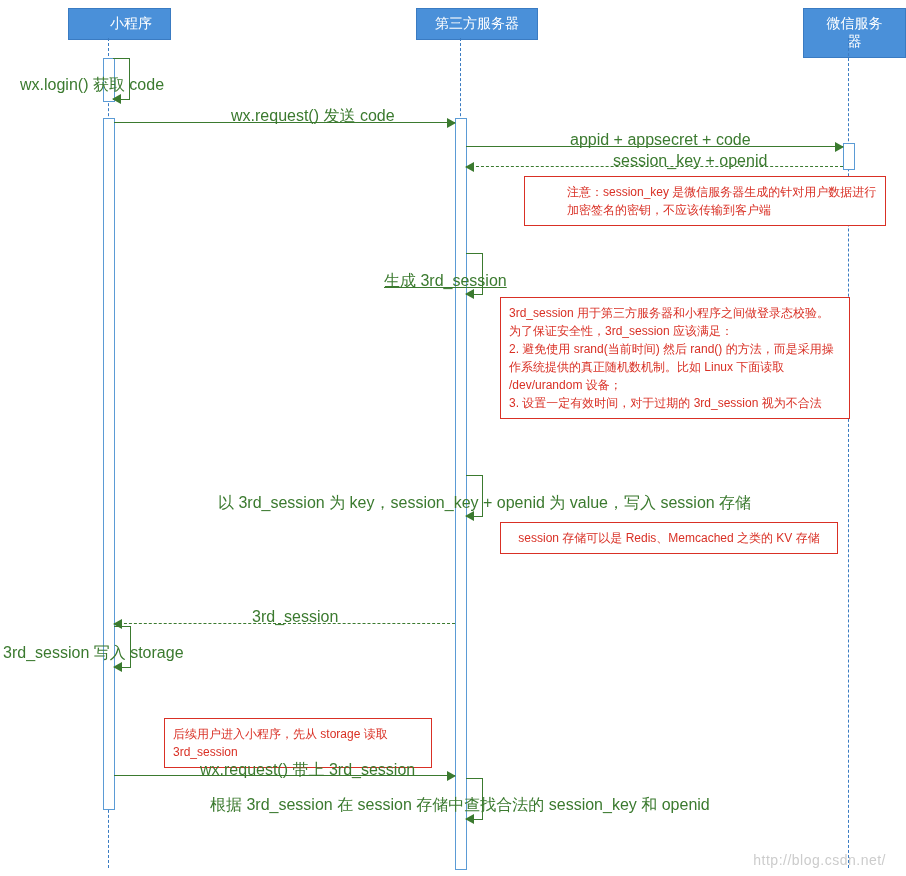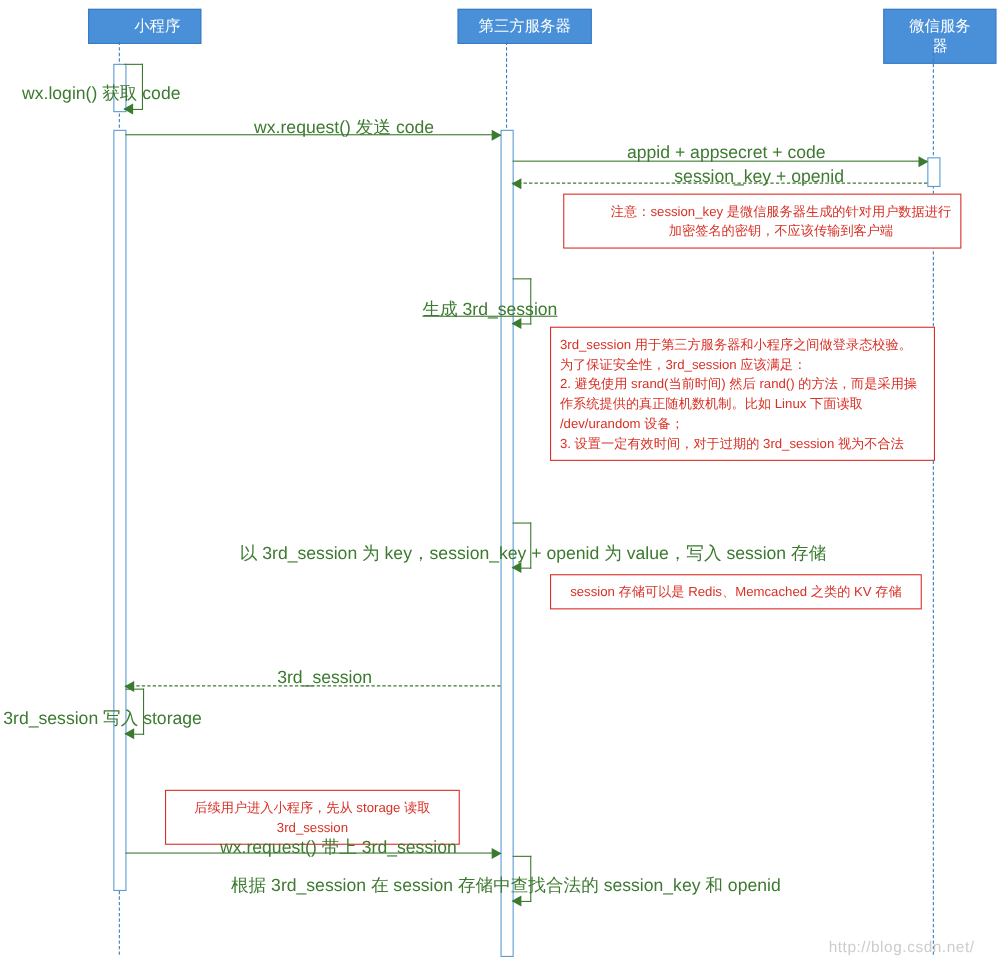--- a/index.html
+++ b/index.html
@@ -95,21 +95,21 @@
     color: #ccc;
     font-size: 14px;
     font-family: Arial, sans-serif;
     letter-spacing: 0.5px;
     margin-left: 12px;
   }
 </style>
 </head>
 <body>
 
-<div class="actor-box" style="left:80px;padding-left:41px;">小程序</div>
+<div class="actor-box" style="left:68px;padding-left:41px;">小程序</div>
 <div class="actor-box" style="left:416px;">第三方服务器</div>
 <div class="actor-box" style="left:803px;">微信服务器</div>
 
 <div class="lifeline" style="left:108px;"></div>
 <div class="lifeline" style="left:460px;"></div>
 <div class="lifeline" style="left:848px;"></div>
 
 <div class="activation" style="left:103px; top:58px; height:42px;"></div>
 <div class="activation" style="left:103px; top:118px; height:690px;"></div>
 <div class="activation" style="left:455px; top:118px; height:750px;"></div>
@@ -128,21 +128,21 @@
 <div class="arrow-line arrow-solid" style="left:466px; top:146px; width:377px;">
   <div class="arrow-head-r"></div>
 </div>
 <div class="msg" style="left:570px; top:131px;">appid + appsecret + code</div>
 
 <div class="arrow-line arrow-dashed" style="left:466px; top:166px; width:377px;">
   <div class="arrow-head-l"></div>
 </div>
 <div class="msg" style="left:595px; top:152px;margin-left:18px;">session_key + openid</div>
 
-<div class="note-box" style="left:512px; top:176px; width:310px; text-align:center;padding-left:42px;">注意：session_key 是微信服务器生成的针对用户数据进行加密签名的密钥，不应该传输到客户端</div>
+<div class="note-box" style="left:524px; top:176px; width:310px; text-align:left;padding-left:42px;">注意：session_key 是微信服务器生成的针对用户数据进行加密签名的密钥，不应该传输到客户端</div>
 
 <div class="self-loop" style="left:466px; top:253px; width:16px; height:40px;">
   <div class="arrow-head-l"></div>
 </div>
 <div class="msg" style="left:384px; top:271px;text-decoration:underline;">生成 3rd_session</div>
 
 <div class="note-box" style="left:500px; top:297px; width:332px;">
   <div>3rd_session 用于第三方服务器和小程序之间做登录态校验。为了保证安全性，3rd_session 应该满足：</div>
   <div>2. 避免使用 srand(当前时间) 然后 rand() 的方法，而是采用操作系统提供的真正随机数机制。比如 Linux 下面读取 /dev/urandom 设备；</div>
   <div>3. 设置一定有效时间，对于过期的 3rd_session 视为不合法</div>
@@ -158,21 +158,21 @@
 <div class="arrow-line arrow-dashed" style="left:114px; top:623px; width:341px;">
   <div class="arrow-head-l"></div>
 </div>
 <div class="msg" style="left:252px; top:608px;">3rd_session</div>
 
 <div class="self-loop" style="left:114px; top:626px; width:16px; height:40px;">
   <div class="arrow-head-l"></div>
 </div>
 <div class="msg" style="left:3px; top:643px;">3rd_session 写入 storage</div>
 
-<div class="note-box" style="left:150px; top:718px; width:250px; text-align:center;">后续用户进入小程序，先从 storage 读取 3rd_session</div>
+<div class="note-box" style="left:164px; top:718px; width:250px; text-align:left;">后续用户进入小程序，先从 storage 读取 3rd_session</div>
 
 <div class="arrow-line arrow-solid" style="left:114px; top:775px; width:341px;">
   <div class="arrow-head-r"></div>
 </div>
 <div class="msg" style="left:200px; top:760px;">wx.request() 带上 3rd_session</div>
 
 <div class="self-loop" style="left:466px; top:778px; width:16px; height:40px;">
   <div class="arrow-head-l"></div>
 </div>
 <div class="msg" style="left:210px; top:795px;">根据 3rd_session 在 session 存储中查找合法的 session_key 和 openid</div>

